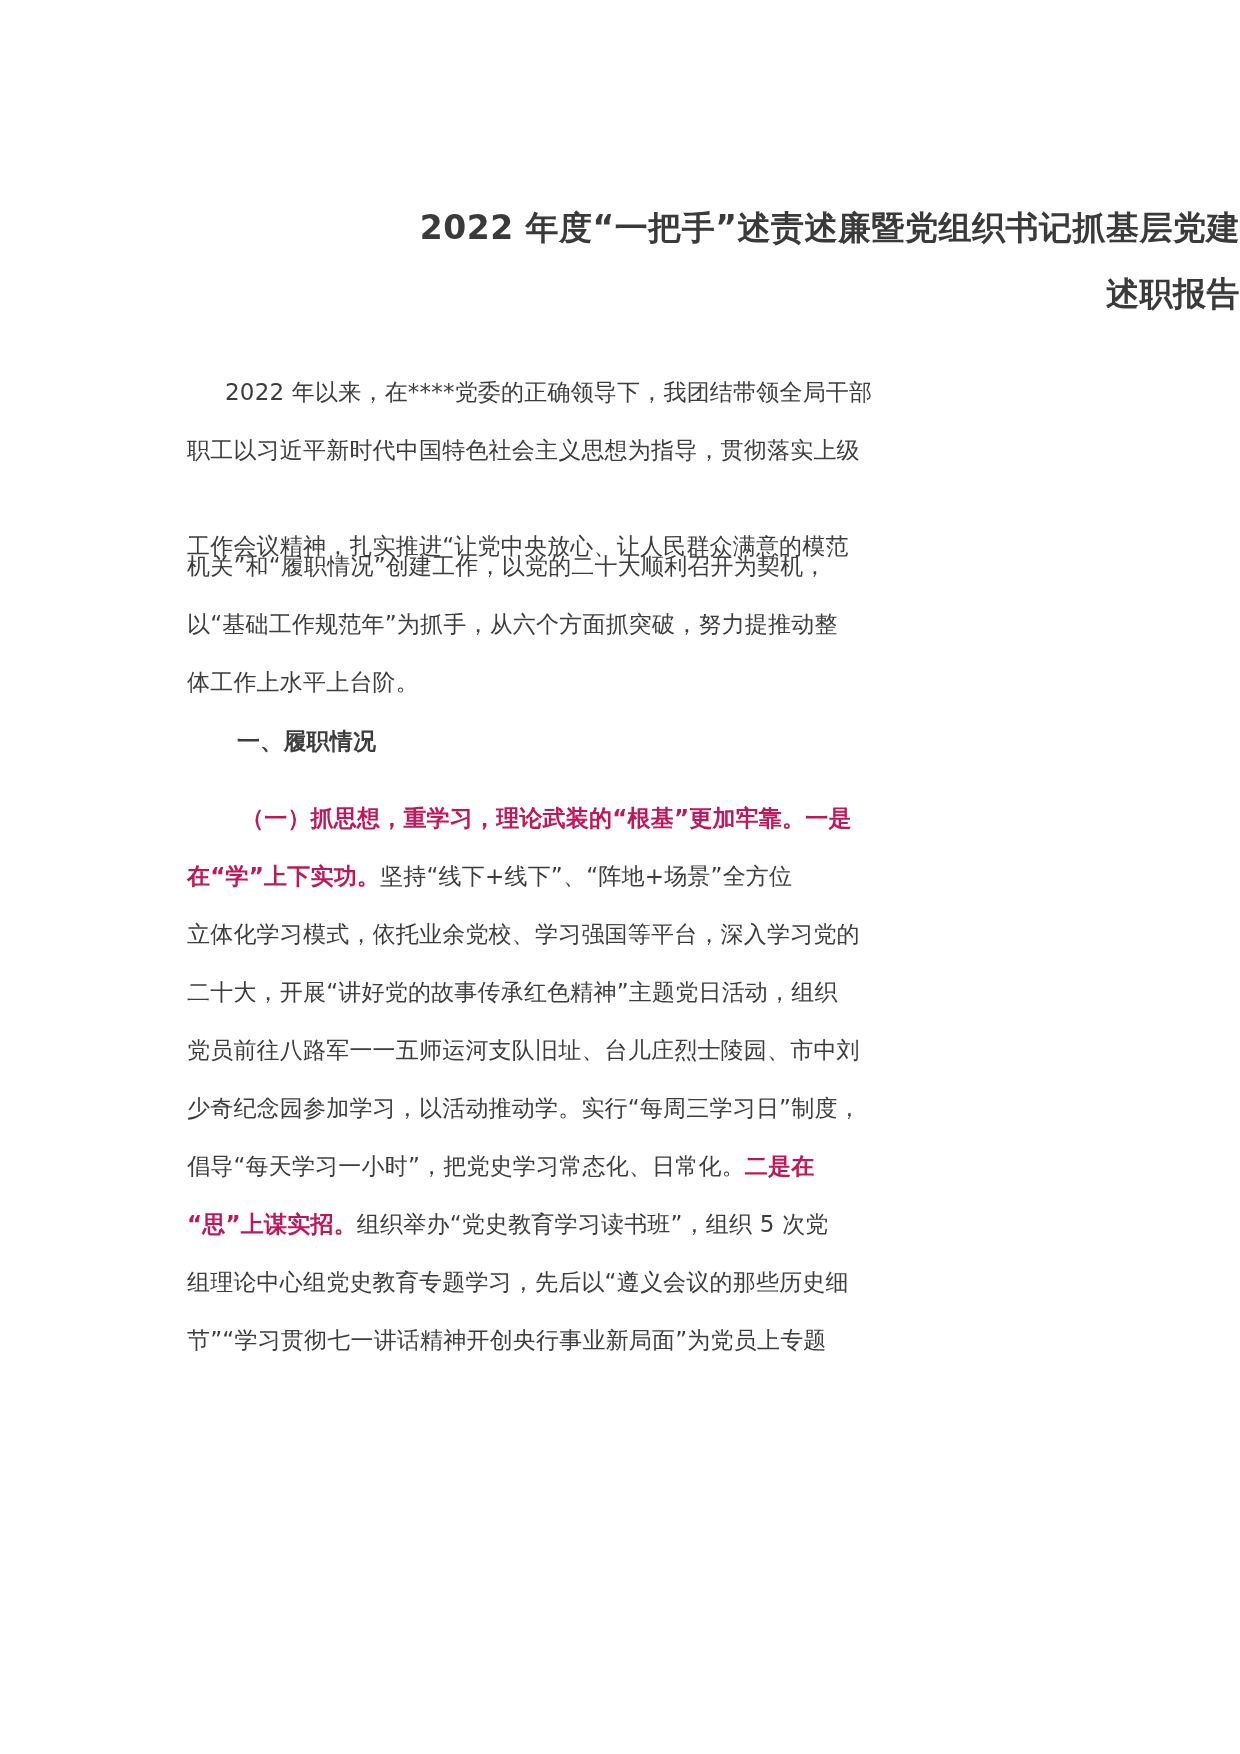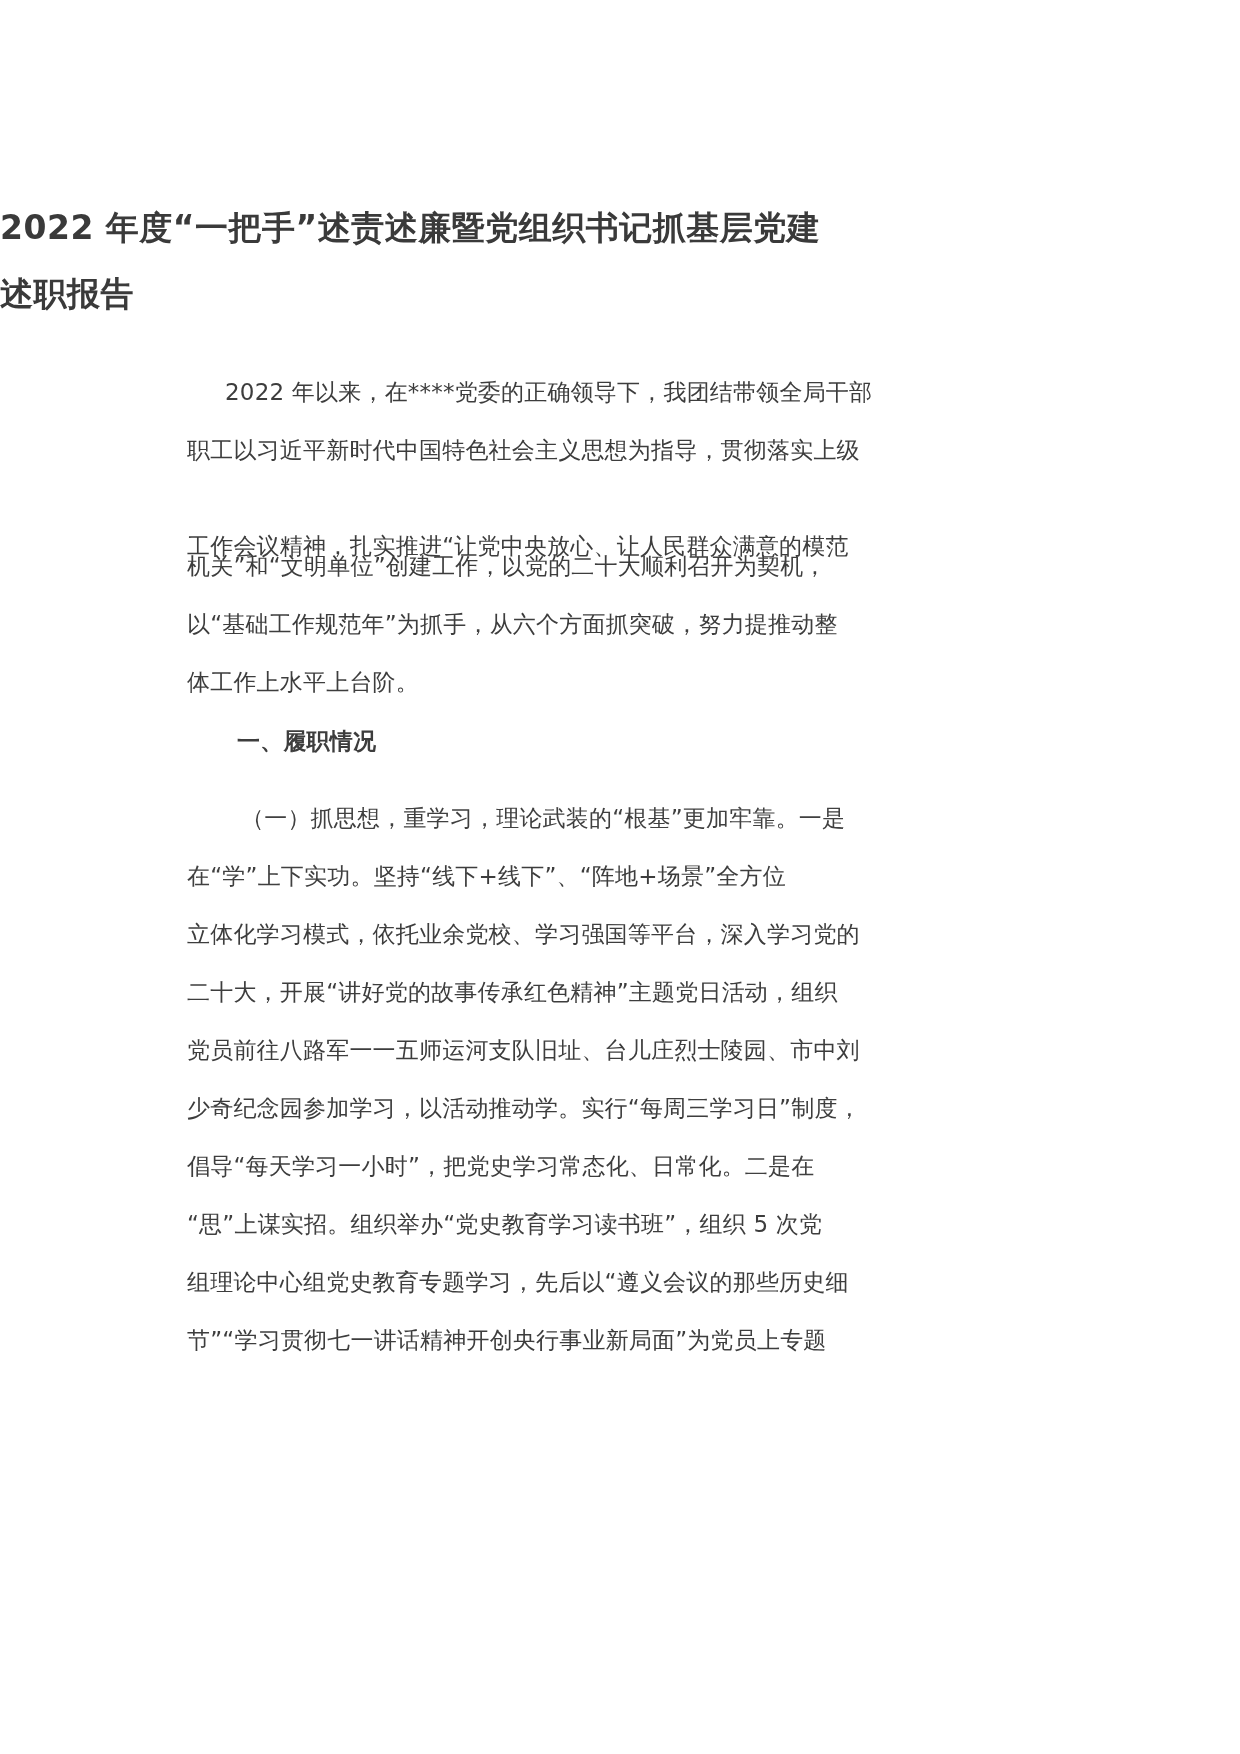--- a/index.html
+++ b/index.html
@@ -19,54 +19,54 @@
       position: absolute;
       left: 0; top: 0;
       width: 1240px;
       height: 1754px;
       background: #ffffff;
     }
     .title {
       position: absolute;
       left: 0;
       width: 1240px;
-      text-align: left;
+      text-align: right;
       font-weight: bold;
       font-size: 33px;
       color: #3a3a3a;
       letter-spacing: 0.5px;
       white-space: nowrap;
     }
     .title-line-1 { top: 206px; }
     .title-line-2 { top: 272px; }
     .line {
       position: absolute;
       left: 187px;
       font-size: 23px;
       white-space: nowrap;
       color: #3d3d3d;
       letter-spacing: 0.2px;
     }
     .indent { left: 225px; }
     .h1 { left: 237px; font-weight: bold; }
     .h2 { left: 241px; font-weight: bold; }
-    .b { font-weight: normal; color: #404040; }
+    .b { font-weight: bold; color: #be185d; }
   </style>
 </head>
 <body>
 
 <div class="page">
 
   <div class="title title-line-1">2022 年度“一把手”述责述廉暨党组织书记抓基层党建</div>
   <div class="title title-line-2">述职报告</div>
 
   <div class="line indent" style="top:377px;">2022 年以来，在****党委的正确领导下，我团结带领全局干部</div>
   <div class="line" style="top:435px;">职工以习近平新时代中国特色社会主义思想为指导，贯彻落实上级</div>
   <div class="line" style="top:493px;margin-top:38px;">工作会议精神，扎实推进“让党中央放心、让人民群众满意的模范</div>
-  <div class="line" style="top:551px;">机关”和“文明单位”创建工作，以党的二十大顺利召开为契机，</div>
+  <div class="line" style="top:551px;">机关”和“履职情况”创建工作，以党的二十大顺利召开为契机，</div>
   <div class="line" style="top:667px;">体工作上水平上台阶。</div>
   <div class="line" style="top:609px;">以“基础工作规范年”为抓手，从六个方面抓突破，努力提推动整</div>
 
   <div class="line h1" style="top:726px;">一、履职情况</div>
 
   <div class="line h2" style="top:803px;">
     <span class="b">（一）抓思想，重学习，理论武装的“根基”更加牢靠。</span><span class="b">一是</span>
   </div>
 
   <div class="line" style="top:861px;">

